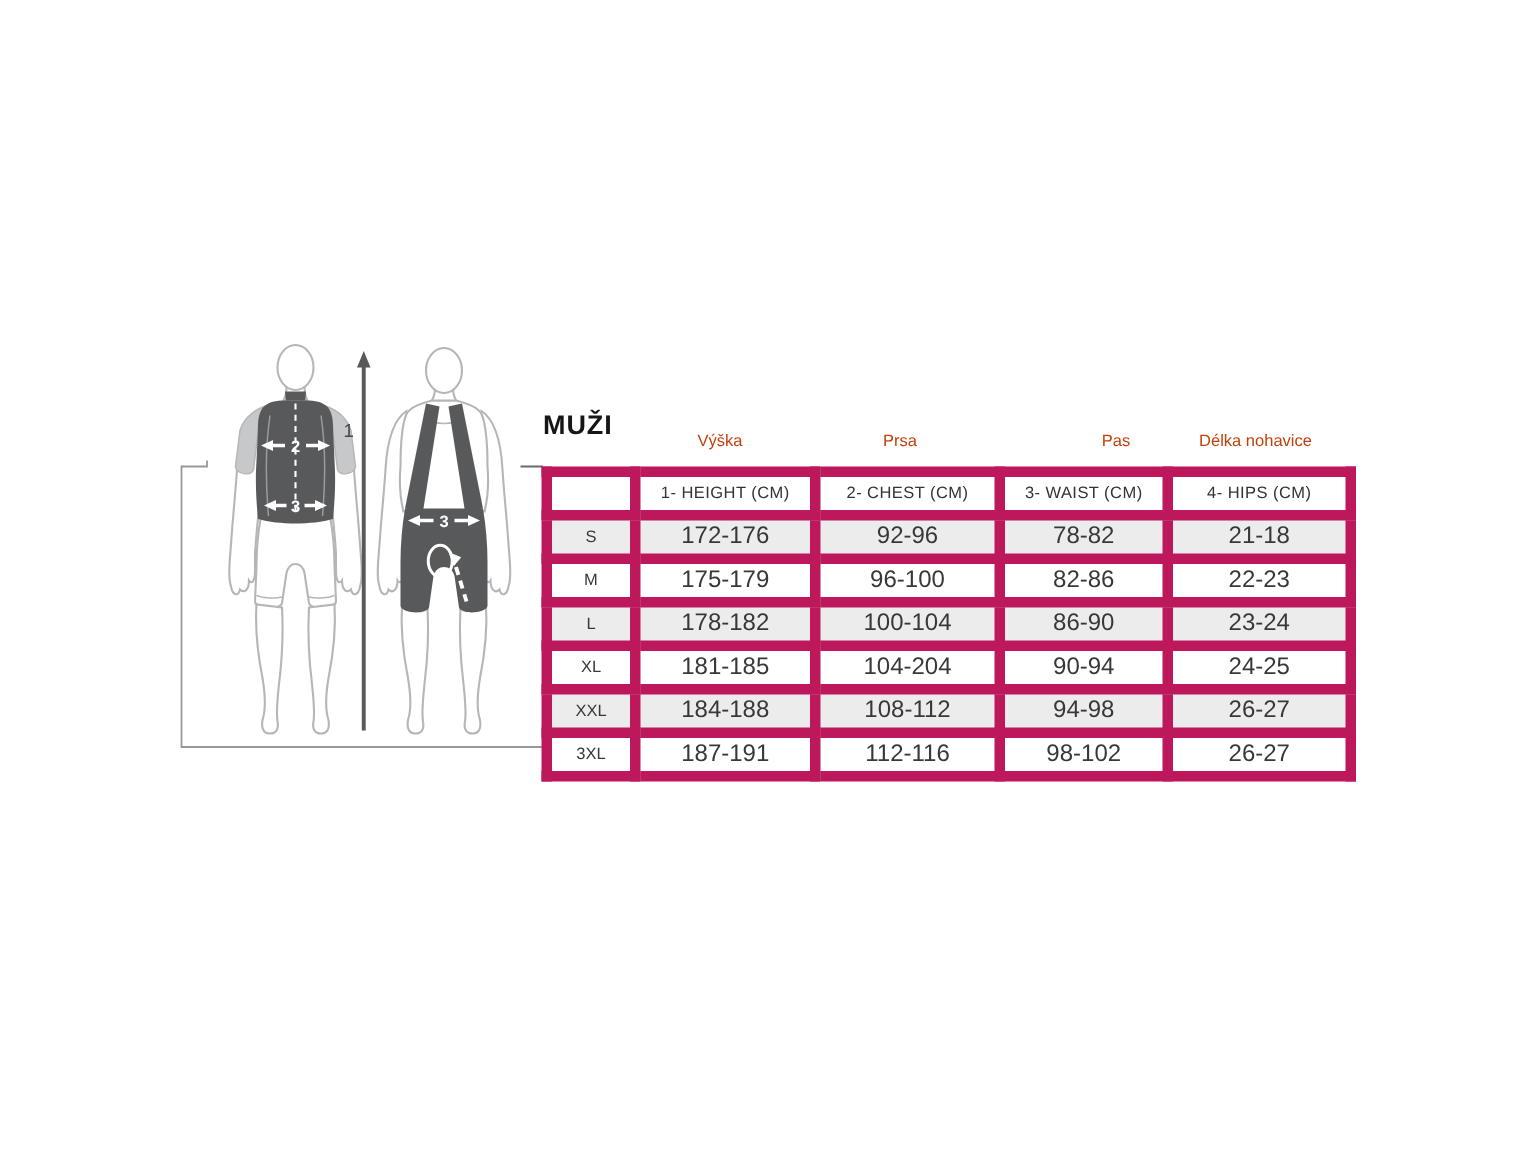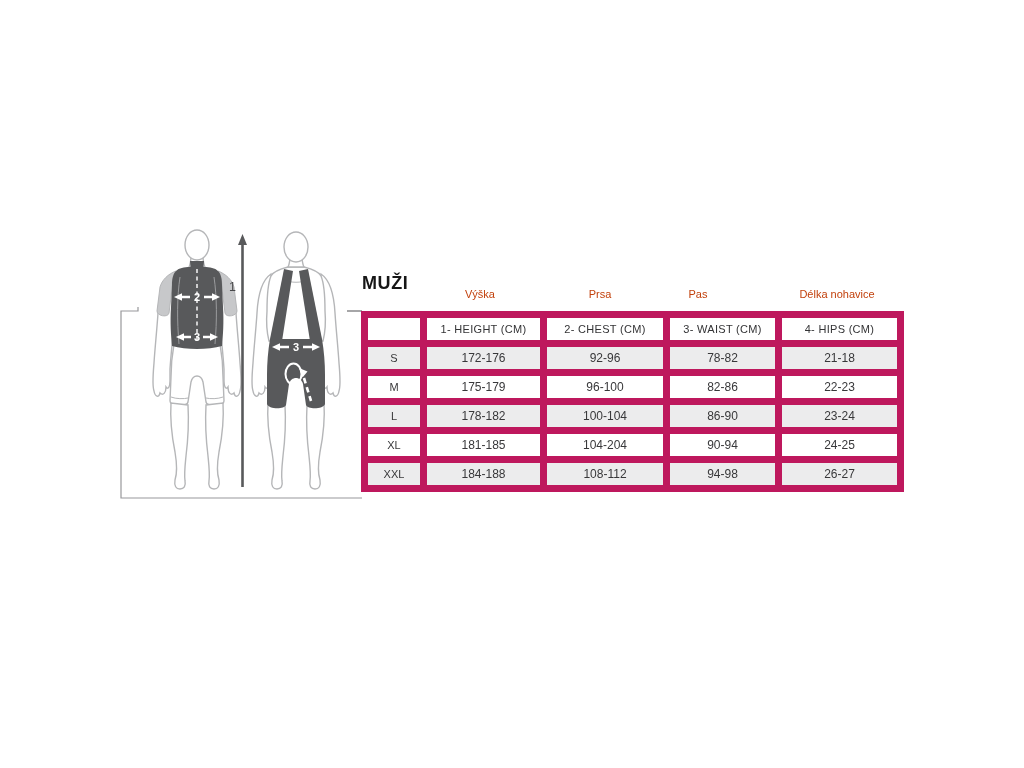--- a/index.html
+++ b/index.html
@@ -15,34 +15,34 @@
   .group-title{
     position:absolute;left:362px;top:273px;font-size:18px;font-weight:bold;
     color:#161616;letter-spacing:.6px;white-space:nowrap;
   }
   .col-head{
     position:absolute;top:288px;font-size:11px;color:#c2410c;
     transform:translateX(-50%);white-space:nowrap;
   }
   .col-head.c1{left:480px}
   .col-head.c2{left:600px}
-  .col-head.c3{left:698px}
+  .col-head.c3{left:744px}
   .col-head.c4{left:837px}
 
   
   .size-table{
     position:absolute;left:361px;top:311px;width:536px;
     border-collapse:collapse;table-layout:fixed;
   }
   .size-table th,.size-table td{
     border:7px solid #be185d;text-align:center;vertical-align:middle;
     padding:0;height:22px;font-weight:normal;background:#ffffff;
   }
   .size-table thead th{font-size:11px;letter-spacing:.3px;color:#333335;}
-  .size-table tbody td{font-size:12px;color:#38383a;}
+  .size-table tbody td{font-size:16px;color:#38383a;}
   .size-table tbody td.size-cell{font-size:11px;}
   .size-table tr.alt td{background:#ececed;}
 </style>
 </head>
 <body>
 
 <div class="stage">
 
   <svg class="diagram" viewBox="0 0 252 285">
 
@@ -177,16 +177,23 @@
         <td>90-94</td>
         <td>24-25</td>
       </tr>
       <tr class="alt">
         <td class="size-cell">XXL</td>
         <td>184-188</td>
         <td>108-112</td>
         <td>94-98</td>
         <td>26-27</td>
       </tr>
+      <tr>
+        <td class="size-cell">3XL</td>
+        <td>187-191</td>
+        <td>112-116</td>
+        <td>98-102</td>
+        <td>26-27</td>
+      </tr>
     </tbody>
   </table>
 
 </div>
 
 </body></html>

